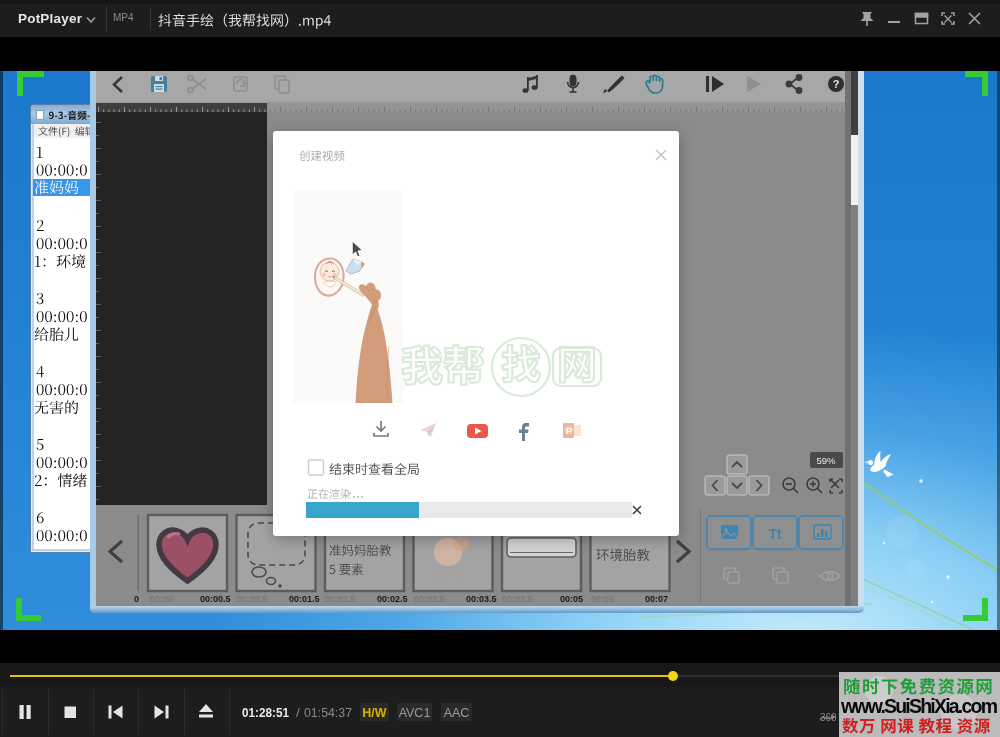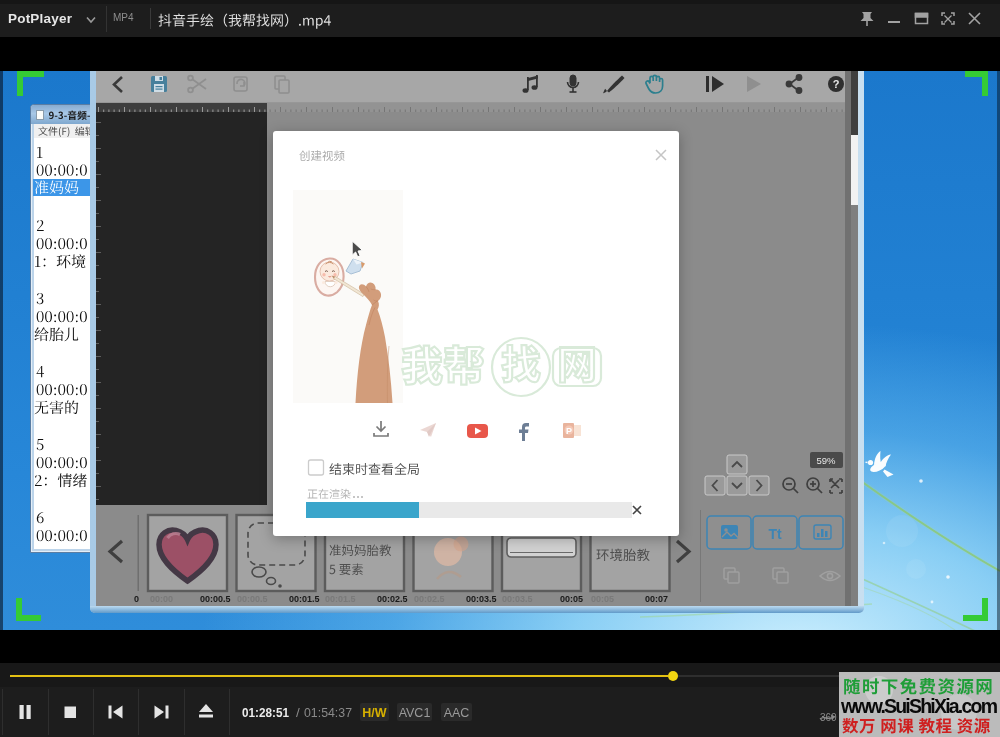--- a/index.html
+++ b/index.html
@@ -464,21 +464,21 @@
 </svg>
 <svg class="abs" style="left:0;top:0" width="1000" height="737" viewBox="0 0 1000 737">
 <path d="M17 96 V71 H44 V77 H23 V96 Z" fill="#35cb35"></path>
 <path d="M965 71 H988 V96 H982 V77 H965 Z" fill="#35cb35"></path>
 <path d="M16 598 H22 V615 H41 V621 H16 Z" fill="#35cb35"></path>
 <path d="M982 598 H988 V621 H963 V615 H982 Z" fill="#35cb35"></path>
 </svg>
 <div class="abs" style="left:0;top:0;width:1000px;height:37px;background:#1d1d1d"></div>
 <div class="abs" style="left:0;top:0;width:1000px;height:4px;background:#161616"></div>
 <div class="abs" style="left:106px;top:6px;width:1px;height:26px;background:#333"></div>
-<div class="abs" style="left:8px;top:11px;color:#e6e6e6;font-size:13.5px;font-weight:bold;letter-spacing:0.2px">PotPlayer</div>
+<div class="abs" style="left:18px;top:11px;color:#e6e6e6;font-size:13.5px;font-weight:bold;letter-spacing:0.2px">PotPlayer</div>
 <svg class="abs" style="left:86px;top:16px" width="10" height="8">
     <path d="M1 1.5 L5 6 L9 1.5" stroke="#9a9a9a" stroke-width="1.6" fill="none"></path>
   </svg>
 <div class="abs" style="left:113px;top:12px;color:#8d8d8d;font-size:10px">MP4</div>
 <div class="abs" style="left:150px;top:8px;width:1px;height:21px;background:#3a3a3a"></div>
 <svg class="abs" style="left:158px;top:0" width="260" height="37" viewBox="0 0 260 37">
     <path transform="translate(0,25.5)" d="M6.6 -10.0C7.4 -9.5 8.5 -8.8 9.0 -8.2L9.6 -9.0C9.1 -9.6 8.0 -10.3 7.1 -10.8ZM5.9 -6.5C6.8 -6.0 8.0 -5.3 8.5 -4.8L9.1 -5.7C8.5 -6.2 7.4 -6.8 6.4 -7.3ZM10.4 -11.8V-3.7L5.3 -2.8L5.5 -1.9L10.4 -2.7V1.1H11.5V-2.8L13.5 -3.2L13.3 -4.1L11.5 -3.8V-11.8ZM2.6 -11.8V-8.9H0.7V-7.9H2.6V-4.9C1.8 -4.7 1.1 -4.5 0.5 -4.3L0.8 -3.3L2.6 -3.9V-0.2C2.6 -0.0 2.5 0.0 2.3 0.1C2.1 0.1 1.5 0.1 0.9 0.0C1.0 0.3 1.1 0.8 1.2 1.0C2.2 1.0 2.7 1.0 3.1 0.8C3.5 0.7 3.6 0.4 3.6 -0.2V-4.2L5.5 -4.7L5.4 -5.7L3.6 -5.2V-7.9H5.4V-8.9H3.6V-11.8Z M20.1 -11.7C20.3 -11.3 20.5 -10.9 20.6 -10.5H15.6V-9.5H26.6V-10.5H21.8C21.7 -10.9 21.4 -11.5 21.1 -11.9ZM17.5 -9.2C17.8 -8.6 18.2 -7.8 18.3 -7.2H14.8V-6.2H27.2V-7.2H23.7C24.1 -7.8 24.4 -8.6 24.7 -9.2L23.6 -9.5C23.4 -8.8 22.9 -7.9 22.6 -7.2H18.9L19.4 -7.3C19.3 -7.9 18.9 -8.8 18.5 -9.5ZM17.7 -1.8H24.4V-0.3H17.7ZM17.7 -2.7V-4.1H24.4V-2.7ZM16.7 -5.0V1.1H17.7V0.6H24.4V1.1H25.5V-5.0Z M28.7 -4.5V-3.5H34.5V-0.4C34.5 -0.1 34.4 0.0 34.0 0.0C33.7 0.0 32.6 0.1 31.4 0.0C31.6 0.3 31.8 0.8 31.9 1.1C33.4 1.1 34.3 1.1 34.8 0.9C35.3 0.7 35.6 0.4 35.6 -0.4V-3.5H41.3V-4.5H35.6V-6.8H40.5V-7.8H35.6V-10.1C37.2 -10.3 38.8 -10.5 39.9 -10.9L39.2 -11.7C37.0 -11.1 33.0 -10.7 29.6 -10.5C29.7 -10.3 29.8 -9.9 29.9 -9.6C31.3 -9.7 32.9 -9.8 34.5 -9.9V-7.8H29.6V-6.8H34.5V-4.5Z M42.5 -0.7 42.8 0.3C44.0 -0.2 45.5 -0.8 47.0 -1.4L46.8 -2.3C45.2 -1.7 43.6 -1.1 42.5 -0.7ZM48.7 -7.1V-6.1H53.5V-7.1ZM42.8 -5.9C43.0 -6.0 43.3 -6.1 44.8 -6.3C44.2 -5.4 43.8 -4.7 43.5 -4.5C43.1 -4.0 42.8 -3.6 42.5 -3.5C42.7 -3.3 42.8 -2.8 42.9 -2.5C43.2 -2.7 43.6 -2.9 46.8 -3.7C46.8 -3.9 46.8 -4.3 46.8 -4.6L44.4 -4.0C45.3 -5.3 46.3 -6.8 47.1 -8.3L46.1 -8.9C45.9 -8.3 45.6 -7.7 45.3 -7.2L43.8 -7.1C44.6 -8.3 45.3 -9.9 45.9 -11.4L44.9 -11.8C44.4 -10.1 43.5 -8.3 43.2 -7.8C42.9 -7.3 42.7 -7.0 42.4 -6.9C42.6 -6.6 42.7 -6.1 42.8 -5.9ZM47.5 0.8C47.9 0.6 48.4 0.6 53.6 0.0C53.8 0.4 54.0 0.8 54.2 1.1L55.1 0.7C54.7 -0.2 53.7 -1.7 52.9 -2.7L52.1 -2.3C52.4 -1.9 52.8 -1.3 53.1 -0.8L49.1 -0.4C49.7 -1.4 50.5 -2.8 51.0 -3.7H54.9V-4.7H47.5V-3.7H49.9C49.4 -2.8 48.3 -1.0 48.0 -0.6C47.7 -0.3 47.4 -0.3 47.1 -0.2C47.2 0.0 47.4 0.6 47.5 0.8ZM50.9 -11.8C50.1 -9.9 48.6 -8.2 46.9 -7.1C47.1 -6.9 47.4 -6.4 47.5 -6.1C48.9 -7.1 50.1 -8.5 51.1 -10.1C52.1 -8.7 53.5 -7.3 54.8 -6.3C54.9 -6.6 55.2 -7.1 55.4 -7.3C54.1 -8.1 52.5 -9.6 51.6 -10.9L51.9 -11.5Z M65.7 -5.3C65.7 -2.6 66.8 -0.4 68.5 1.3L69.4 0.9C67.7 -0.8 66.8 -2.8 66.8 -5.3C66.8 -7.8 67.7 -9.9 69.4 -11.6L68.5 -12.0C66.8 -10.3 65.7 -8.1 65.7 -5.3Z M79.9 -10.8C80.7 -10.1 81.6 -9.1 82.1 -8.4L82.9 -9.0C82.4 -9.7 81.5 -10.7 80.7 -11.4ZM81.6 -6.0C81.2 -5.1 80.5 -4.2 79.8 -3.4C79.6 -4.3 79.4 -5.4 79.2 -6.6H83.2V-7.6H79.1C79.0 -8.9 78.9 -10.2 78.9 -11.6H77.8C77.9 -10.3 77.9 -8.9 78.0 -7.6H74.8V-10.1C75.7 -10.3 76.5 -10.5 77.2 -10.7L76.4 -11.6C75.1 -11.1 72.8 -10.6 70.9 -10.3C71.0 -10.1 71.1 -9.7 71.2 -9.4C72.0 -9.5 72.9 -9.7 73.8 -9.9V-7.6H70.8V-6.6H73.8V-4.1L70.6 -3.5L70.9 -2.5L73.8 -3.1V-0.2C73.8 0.0 73.7 0.1 73.5 0.1C73.2 0.1 72.4 0.1 71.5 0.1C71.6 0.4 71.8 0.8 71.9 1.1C73.0 1.1 73.8 1.1 74.2 0.9C74.7 0.8 74.8 0.4 74.8 -0.2V-3.4L77.4 -4.0L77.3 -4.9L74.8 -4.4V-6.6H78.1C78.3 -5.1 78.6 -3.7 78.9 -2.5C77.9 -1.6 76.8 -0.8 75.6 -0.2C75.9 -0.0 76.2 0.3 76.3 0.6C77.4 0.0 78.4 -0.7 79.3 -1.5C79.9 0.2 80.8 1.2 81.9 1.2C82.9 1.2 83.3 0.5 83.5 -1.8C83.2 -1.9 82.9 -2.2 82.6 -2.4C82.5 -0.6 82.4 0.1 82.0 0.1C81.3 0.1 80.6 -0.8 80.1 -2.3C81.1 -3.3 81.9 -4.4 82.6 -5.6Z M87.8 -11.8V-10.7H84.9V-9.8H87.8V-8.8H85.2V-8.0H87.8V-7.6C87.8 -7.4 87.8 -7.1 87.7 -6.9H84.7V-6.0H87.3C86.9 -5.4 86.2 -4.8 85.0 -4.4C85.2 -4.2 85.5 -3.8 85.7 -3.6C87.2 -4.2 88.1 -5.1 88.5 -6.0H91.6V-6.9H88.8C88.9 -7.1 88.9 -7.4 88.9 -7.6V-8.0H91.2V-8.8H88.9V-9.8H91.5V-10.7H88.9V-11.8ZM92.2 -11.2V-4.2H93.2V-10.3H95.6C95.2 -9.7 94.7 -9.0 94.3 -8.3C95.5 -7.7 96.0 -7.0 96.0 -6.5C96.0 -6.2 95.9 -6.0 95.6 -5.9C95.5 -5.9 95.2 -5.8 95.0 -5.8C94.6 -5.8 94.1 -5.8 93.5 -5.9C93.7 -5.6 93.8 -5.2 93.9 -5.0C94.4 -4.9 95.0 -4.9 95.5 -5.0C95.8 -5.0 96.1 -5.1 96.3 -5.2C96.8 -5.4 97.0 -5.8 97.0 -6.5C97.0 -7.1 96.6 -7.8 95.4 -8.5C96.0 -9.2 96.6 -10.1 97.1 -10.8L96.4 -11.2L96.2 -11.2ZM86.1 -3.7V0.4H87.2V-2.7H90.4V1.1H91.5V-2.7H95.0V-0.8C95.0 -0.6 95.0 -0.6 94.8 -0.6C94.5 -0.6 93.7 -0.6 92.8 -0.6C92.9 -0.3 93.1 0.1 93.2 0.3C94.3 0.3 95.1 0.3 95.5 0.2C96.0 0.0 96.1 -0.3 96.1 -0.8V-3.7H91.5V-4.8H90.4V-3.7Z M107.5 -10.9C108.2 -10.3 109.0 -9.4 109.4 -8.8L110.2 -9.4C109.8 -10.0 108.9 -10.8 108.3 -11.4ZM100.6 -11.8V-8.9H98.6V-8.0H100.6V-4.9C99.8 -4.7 99.1 -4.5 98.5 -4.4L98.8 -3.3L100.6 -3.9V-0.2C100.6 -0.0 100.6 0.0 100.4 0.1C100.2 0.1 99.6 0.1 98.9 0.0C99.1 0.3 99.2 0.7 99.2 1.0C100.2 1.0 100.8 1.0 101.2 0.8C101.5 0.7 101.7 0.4 101.7 -0.2V-4.2L103.5 -4.7L103.4 -5.7L101.7 -5.2V-8.0H103.4V-8.9H101.7V-11.8ZM109.6 -6.5C109.1 -5.4 108.4 -4.4 107.6 -3.4C107.3 -4.5 107.0 -5.7 106.9 -7.1L111.2 -7.6L111.1 -8.6L106.8 -8.1C106.6 -9.3 106.5 -10.5 106.5 -11.7H105.4C105.5 -10.4 105.6 -9.2 105.7 -8.0L103.5 -7.8L103.7 -6.8L105.8 -7.0C106.0 -5.3 106.3 -3.8 106.7 -2.5C105.7 -1.5 104.4 -0.7 103.1 -0.2C103.4 0.0 103.8 0.4 104.0 0.6C105.1 0.1 106.2 -0.6 107.1 -1.5C107.8 0.0 108.8 1.0 110.0 1.1C110.7 1.1 111.3 0.4 111.6 -1.9C111.4 -2.0 110.9 -2.2 110.7 -2.5C110.6 -0.9 110.3 -0.2 110.0 -0.2C109.2 -0.3 108.5 -1.1 108.0 -2.3C109.0 -3.4 109.9 -4.7 110.5 -6.0Z M114.7 -7.5C115.3 -6.7 116.0 -5.8 116.7 -4.9C116.1 -3.4 115.4 -2.2 114.4 -1.2C114.6 -1.1 115.1 -0.8 115.2 -0.6C116.1 -1.5 116.8 -2.7 117.3 -4.0C117.8 -3.3 118.1 -2.7 118.4 -2.2L119.1 -2.9C118.7 -3.5 118.3 -4.2 117.7 -5.0C118.1 -6.2 118.4 -7.5 118.6 -8.8L117.6 -9.0C117.5 -7.9 117.3 -6.9 117.0 -6.0C116.5 -6.7 115.9 -7.4 115.4 -8.1ZM118.8 -7.5C119.4 -6.7 120.1 -5.8 120.7 -4.9C120.1 -3.4 119.4 -2.1 118.3 -1.1C118.6 -1.0 119.0 -0.7 119.2 -0.5C120.0 -1.4 120.8 -2.6 121.3 -3.9C121.8 -3.1 122.2 -2.4 122.5 -1.8L123.2 -2.4C122.9 -3.1 122.3 -4.1 121.7 -5.0C122.1 -6.2 122.4 -7.4 122.6 -8.8L121.6 -8.9C121.5 -7.9 121.3 -6.9 121.0 -6.0C120.5 -6.7 120.0 -7.4 119.4 -8.0ZM113.2 -10.9V1.1H114.3V-9.9H123.8V-0.3C123.8 -0.0 123.7 0.0 123.4 0.1C123.1 0.1 122.2 0.1 121.3 0.0C121.4 0.3 121.6 0.8 121.7 1.1C122.9 1.1 123.7 1.1 124.2 0.9C124.6 0.7 124.8 0.4 124.8 -0.3V-10.9Z M130.3 -5.3C130.3 -8.1 129.2 -10.3 127.5 -12.0L126.6 -11.6C128.3 -9.9 129.2 -7.8 129.2 -5.3C129.2 -2.8 128.3 -0.8 126.6 0.9L127.5 1.3C129.2 -0.4 130.3 -2.6 130.3 -5.3Z M141.9 0.2C142.4 0.2 142.9 -0.2 142.9 -0.8C142.9 -1.4 142.4 -1.8 141.9 -1.8C141.4 -1.8 141.0 -1.4 141.0 -0.8C141.0 -0.2 141.4 0.2 141.9 0.2Z M145.2 0.0H146.5V-5.5C147.2 -6.3 147.8 -6.7 148.4 -6.7C149.3 -6.7 149.8 -6.1 149.8 -4.6V0.0H151.1V-5.5C151.8 -6.3 152.4 -6.7 153.0 -6.7C153.9 -6.7 154.4 -6.1 154.4 -4.6V0.0H155.7V-4.8C155.7 -6.7 154.9 -7.8 153.4 -7.8C152.4 -7.8 151.6 -7.2 150.8 -6.3C150.5 -7.2 149.9 -7.8 148.8 -7.8C147.8 -7.8 147.1 -7.2 146.4 -6.5H146.4L146.2 -7.6H145.2Z M158.1 3.2H159.4V0.6L159.4 -0.7C160.1 -0.1 160.8 0.2 161.5 0.2C163.2 0.2 164.8 -1.3 164.8 -3.9C164.8 -6.3 163.7 -7.8 161.8 -7.8C160.9 -7.8 160.0 -7.3 159.3 -6.7H159.3L159.2 -7.6H158.1ZM161.3 -0.9C160.8 -0.9 160.1 -1.1 159.4 -1.7V-5.7C160.2 -6.4 160.8 -6.7 161.4 -6.7C162.9 -6.7 163.5 -5.6 163.5 -3.9C163.5 -2.0 162.5 -0.9 161.3 -0.9Z M170.3 0.0H171.5V-2.8H172.9V-3.9H171.5V-10.3H170.1L165.8 -3.7V-2.8H170.3ZM170.3 -3.9H167.1L169.5 -7.4C169.8 -7.9 170.1 -8.4 170.3 -8.9H170.4C170.3 -8.3 170.3 -7.5 170.3 -7.0Z" fill="#e2e2e2"></path>
   </svg>
 <svg class="abs" style="left:850px;top:0" width="150" height="37" viewBox="0 0 150 37">
 <g fill="#a2a2a2">

